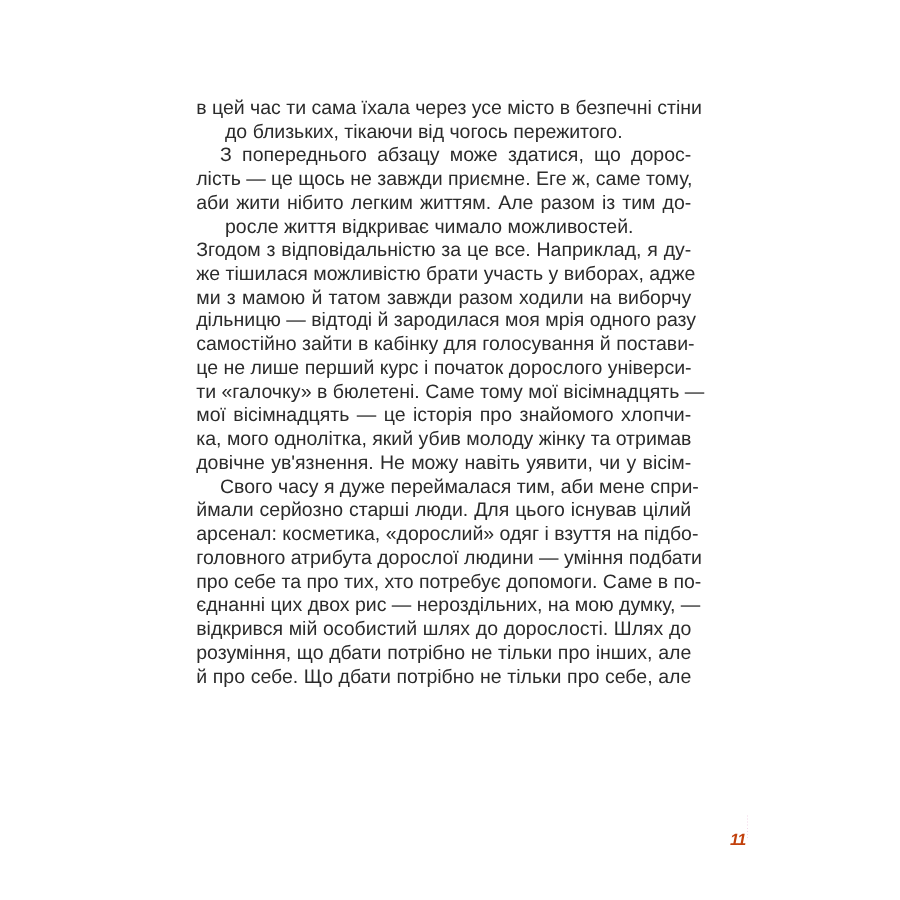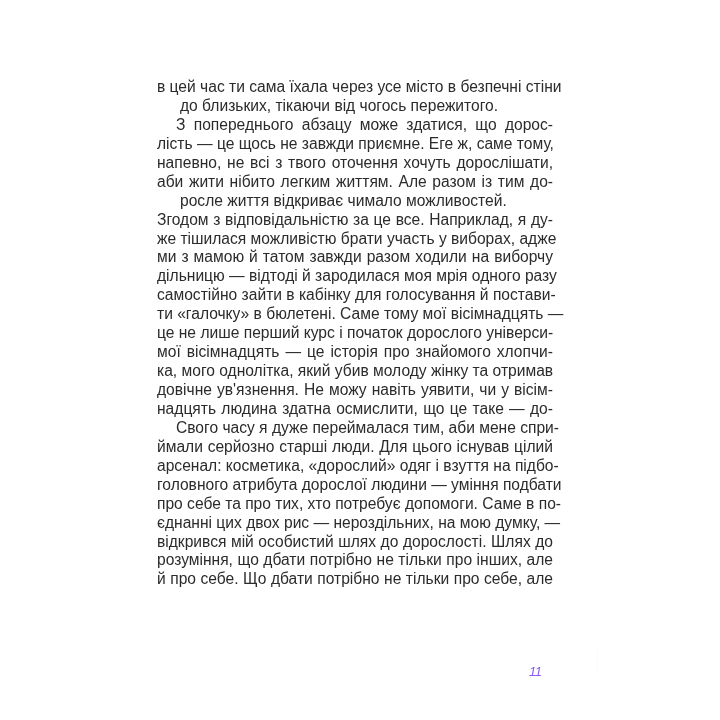--- a/index.html
+++ b/index.html
@@ -40,27 +40,28 @@
     }
     .line.last {
       text-align-last: left;
       margin-left: 23px;
     }
     .line.indent {
       padding-left: 19px;
     }
     .page-number {
       position: absolute;
-      left: 529px;
+      left: 584px;
       top: 664px;
       font-family: "Liberation Sans", sans-serif;
       font-style: italic;
       font-size: 13px;
-      color: #8b5cf6;
+      color: #c2410c;
       letter-spacing: -0.5px;
+      font-weight: bold;
     }
     .side-strip {
       position: absolute;
       left: 595px;
       top: 652px;
       width: 6px;
       height: 40px;
       overflow: hidden;
     }
     .side-strip span {
@@ -78,35 +79,33 @@
 <body>
 
 <div class="page">
   <div class="text-block">
 
     <span class="line">в цей час ти сама їхала через усе місто в безпечні стіни</span>
     <span class="line last">до близьких, тікаючи від чогось пережитого.</span>
 
     <span class="line indent">З попереднього абзацу може здатися, що дорос-</span>
     <span class="line">лість — це щось не завжди приємне. Еге ж, саме тому,</span>
-    <span class="line">напевно, не всі з твого оточення хочуть дорослішати,</span>
     <span class="line">аби жити нібито легким життям. Але разом із тим до-</span>
     <span class="line last">росле життя відкриває чимало можливостей.</span>
 
     <span class="line">Згодом з відповідальністю за це все. Наприклад, я ду-</span>
     <span class="line">же тішилася можливістю брати участь у виборах, адже</span>
     <span class="line">ми з мамою й татом завжди разом ходили на виборчу</span>
     <span class="line">дільницю — відтоді й зародилася моя мрія одного разу</span>
     <span class="line">самостійно зайти в кабінку для голосування й постави-</span>
+    <span class="line">це не лише перший курс і початок дорослого універси-</span>
     <span class="line">ти «галочку» в бюлетені. Саме тому мої вісімнадцять —</span>
-    <span class="line">це не лише перший курс і початок дорослого універси-</span>
     <span class="line">мої вісімнадцять — це історія про знайомого хлопчи-</span>
     <span class="line">ка, мого однолітка, який убив молоду жінку та отримав</span>
     <span class="line">довічне ув'язнення. Не можу навіть уявити, чи у вісім-</span>
-    <span class="line">надцять людина здатна осмислити, що це таке — до-</span>
 
     <span class="line indent">Свого часу я дуже переймалася тим, аби мене спри-</span>
     <span class="line">ймали серйозно старші люди. Для цього існував цілий</span>
     <span class="line">арсенал: косметика, «дорослий» одяг і взуття на підбо-</span>
     <span class="line">головного атрибута дорослої людини — уміння подбати</span>
     <span class="line">про себе та про тих, хто потребує допомоги. Саме в по-</span>
     <span class="line">єднанні цих двох рис — нероздільних, на мою думку, —</span>
     <span class="line">відкрився мій особистий шлях до дорослості. Шлях до</span>
     <span class="line">розуміння, що дбати потрібно не тільки про інших, але</span>
     <span class="line">й про себе. Що дбати потрібно не тільки про себе, але</span>

